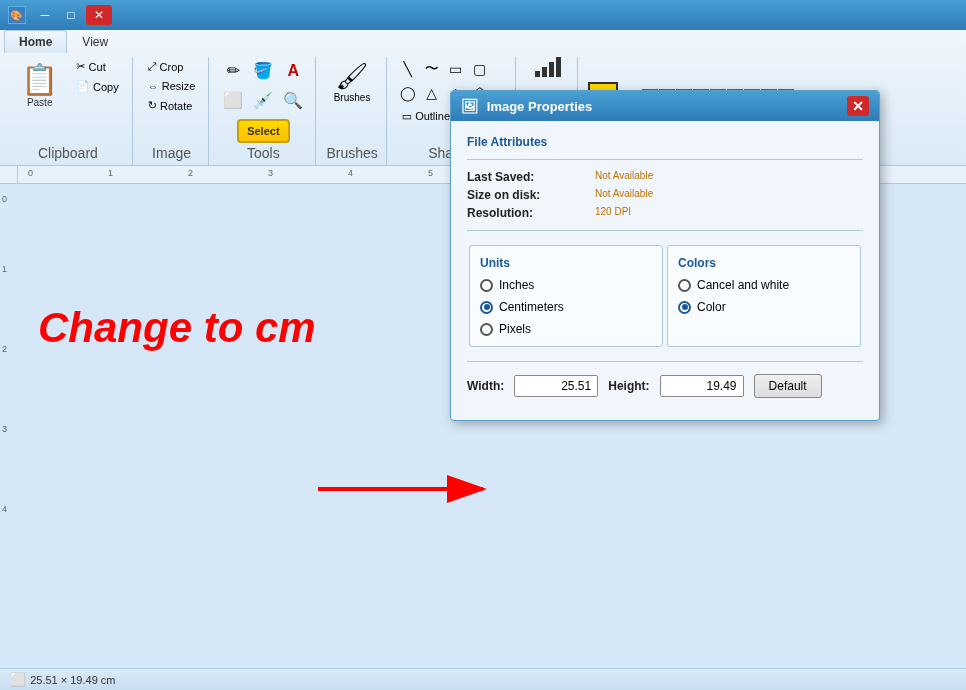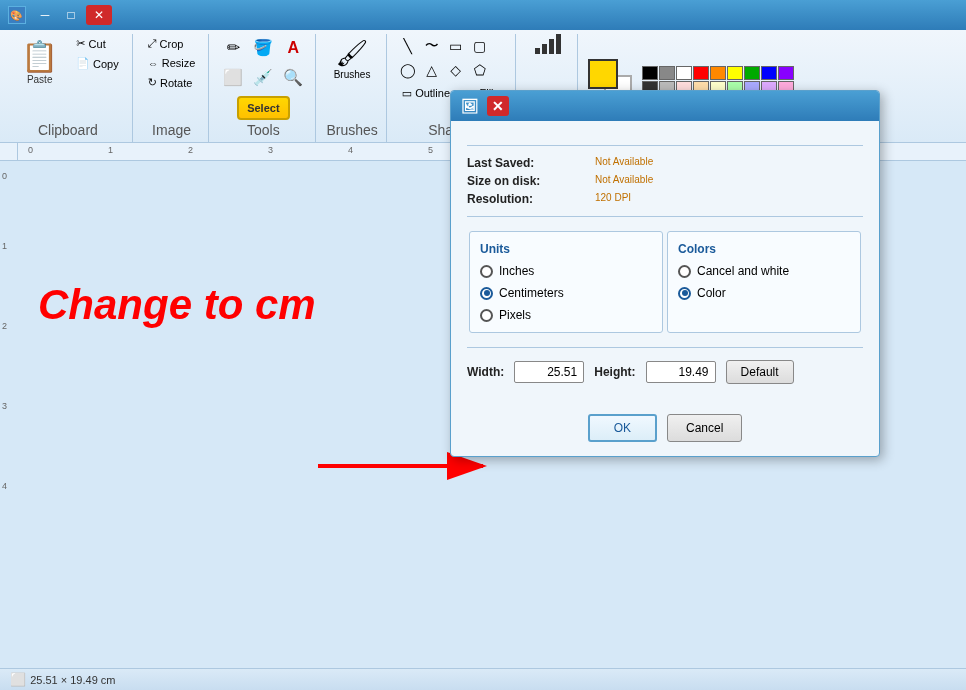--- a/index.html
+++ b/index.html
@@ -64,41 +64,45 @@
     .col-title { font-size: 12px; font-weight: bold; color: #1a5a9a; margin-bottom: 8px; }
 
     .radio-group { display: flex; flex-direction: column; gap: 8px; }
     .radio-item { display: flex; align-items: center; gap: 6px; cursor: pointer; font-size: 12px; }
     .radio-circle { width: 13px; height: 13px; border-radius: 50%; border: 2px solid #555; background: white; display: flex; align-items: center; justify-content: center; flex-shrink: 0; }
     .radio-circle.checked { border-color: #1a5a9a; }
     .radio-circle.checked::after { content: ''; width: 6px; height: 6px; background: #1a5a9a; border-radius: 50%; }
 
     .dim-row { display: flex; align-items: center; gap: 10px; margin: 12px 0 8px; }
     .dim-label { font-size: 12px; font-weight: bold; color: #222; }
-    .dim-input { width: 70px; border: 1px solid #888; border-radius: 2px; padding: 3px 6px; font-size: 12px; text-align: right; background: white; }
+    .dim-input { width: 84px; border: 1px solid #888; border-radius: 2px; padding: 3px 6px; font-size: 12px; text-align: right; background: white; }
 
     .btn-default { padding: 4px 14px; border: 1px solid #888; border-radius: 3px; background: linear-gradient(to bottom, #f0f0f0, #dcdcdc); cursor: pointer; font-size: 12px; }
 
     .btn-ok { padding: 5px 24px; border: 2px solid #5aa0cc; border-radius: 3px; background: linear-gradient(to bottom, #f0f8ff, #dceef8); cursor: pointer; font-size: 12px; font-weight: 500; color: #1a5a9a; }
 
     .btn-cancel { padding: 5px 18px; border: 1px solid #888; border-radius: 3px; background: linear-gradient(to bottom, #f0f0f0, #dcdcdc); cursor: pointer; font-size: 12px; }
 
     .dialog-footer { display: flex; justify-content: center; gap: 10px; padding: 8px 16px 14px; }
   </style>
 </head>
 <body>
 
 <div class="title-bar">
   <div class="title-bar-icon">🎨</div>
   <div class="title-bar-btn">─</div>
   <div class="title-bar-btn">□</div>
   <div class="title-bar-btn close">✕</div>
 </div>
 
 <div class="ribbon">
+  <div class="ribbon-tabs">
+    <div class="ribbon-tab" style="background:linear-gradient(to bottom,#f0f6fc,#daeaf7);border-color:#adc8e0;font-weight:600;">Home</div>
+    <div class="ribbon-tab">View</div>
+  </div>
 
   <div class="ribbon-content">
 
     <div class="ribbon-group">
       <div class="ribbon-group-items">
         <div class="paste-btn">
           <span class="icon" style="font-size:30px;">📋</span>
           <span class="label">Paste</span>
         </div>
         <div class="tb-col">
@@ -320,24 +324,26 @@
         <line x1="0" y1="25" x2="165" y2="25" stroke="red" stroke-width="4" marker-end="url(#arrowhead)"></line>
       </svg>
 
     </div>
   </div>
 </div>
 
 <div class="dialog">
   <div class="dialog-title">
     <span class="dialog-title-icon">🖼</span>
+    <span class="dialog-title-text">Image Properties</span>
     <div class="dialog-close">✕</div>
   </div>
 
   <div class="dialog-body">
+    <div class="section-title">File Attributes</div>
     <div class="separator"></div>
 
     <div class="file-attrs">
       <span class="attr-label">Last Saved:</span>
       <span class="attr-value">Not Available</span>
       <span class="attr-label">Size on disk:</span>
       <span class="attr-value">Not Available</span>
       <span class="attr-label">Resolution:</span>
       <span class="attr-value">120 DPI</span>
     </div>
@@ -389,24 +395,20 @@
     <div class="dim-row">
       <span class="dim-label">Width:</span>
       <input class="dim-input" type="text" value="25.51" style="">
       <span class="dim-label">Height:</span>
       <input class="dim-input" type="text" value="19.49" style="">
       <button class="btn-default">Default</button>
     </div>
 
   </div>
 
-  <div class="dialog-footer">
-    <button class="btn-ok">OK</button>
-    <button class="btn-cancel">Cancel</button>
-  </div>
 </div>
 
 <div style="position:fixed;bottom:0;left:0;right:0;height:22px;background:linear-gradient(to bottom,#daeaf7,#c8ddf0);border-top:1px solid #adc8e0;display:flex;align-items:center;padding:0 10px;font-size:11px;color:#333;gap:20px;z-index:50;">
   <div style="display:flex;align-items:center;gap:4px;">
     <span style="font-size:13px;">⬜</span>
     <span>25.51 × 19.49 cm</span>
   </div>
 </div>
 
 </body></html>

